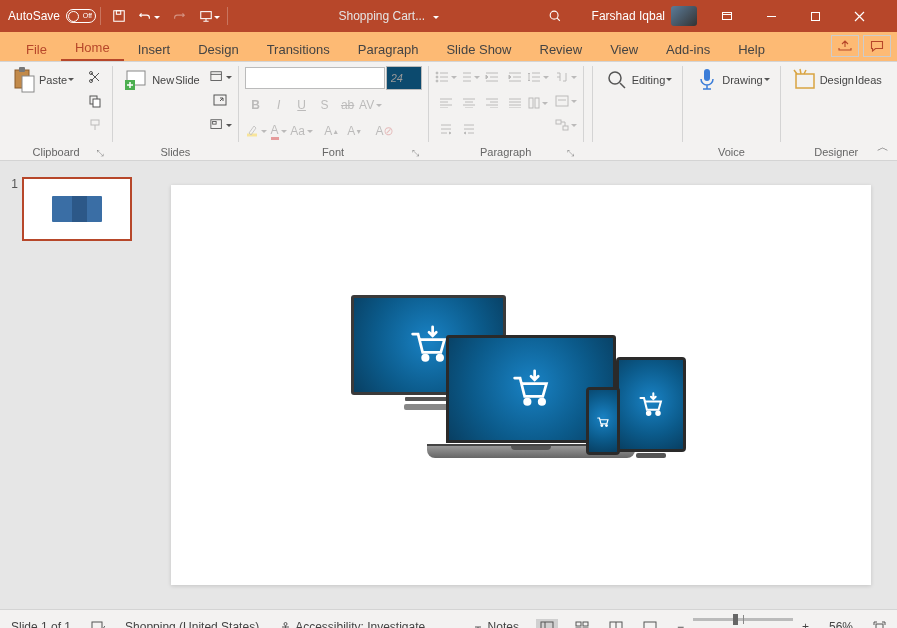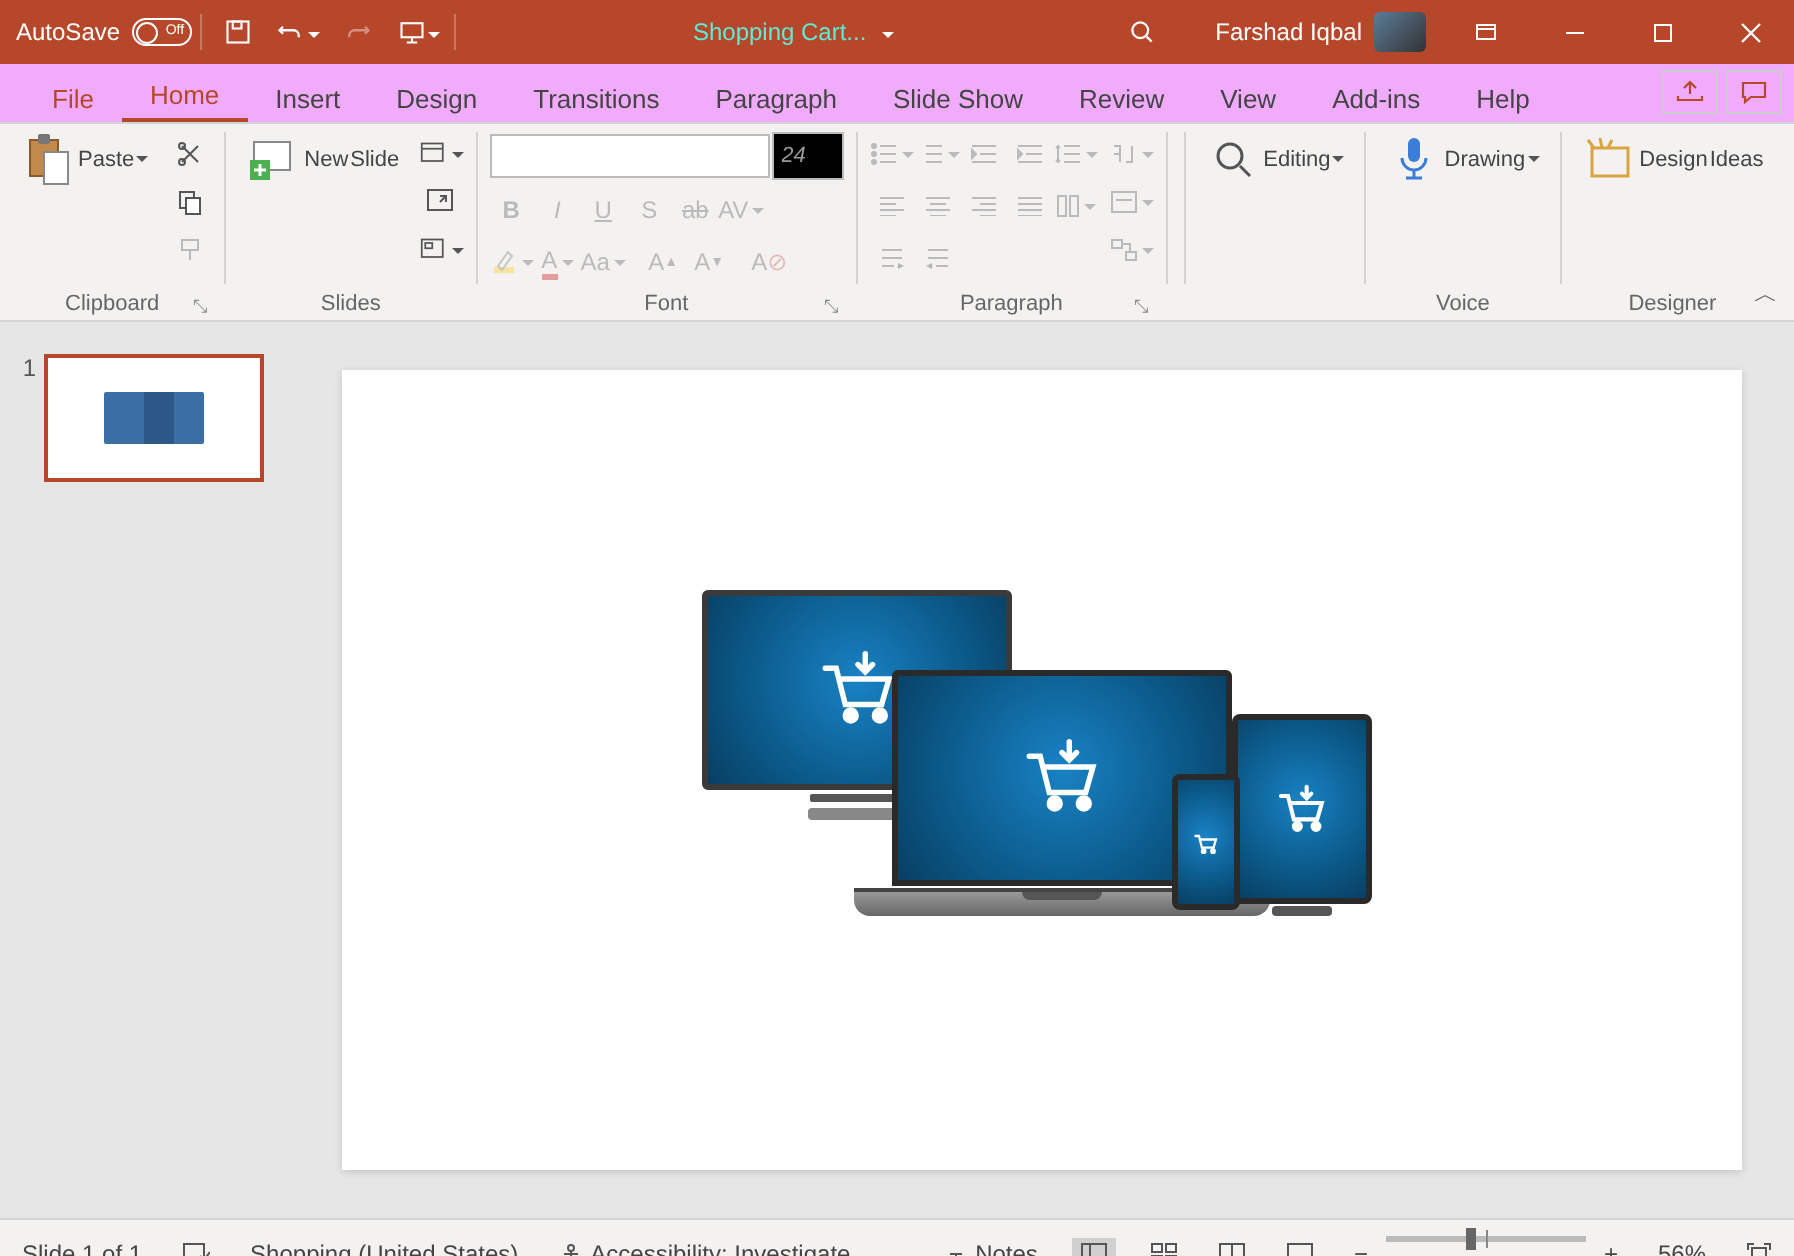--- a/index.html
+++ b/index.html
@@ -10,30 +10,30 @@
 .titlebar-left { display: flex; align-items: center; gap: 2px; padding-left: 8px; }
 .autosave { display: flex; align-items: center; gap: 6px; }
 .autosave-toggle { width: 30px; height: 14px; border: 1px solid #fff; border-radius: 8px; position: relative; background: transparent; }
 .autosave-toggle::after { content: ''; width: 9px; height: 9px; border: 1px solid #fff; border-radius: 50%; position: absolute; left: 1px; top: 1px; background: transparent; }
 .autosave-off { font-size: 7px; position: absolute; right: 3px; top: 2px; }
 .qat-btn { width: 28px; height: 28px; display: flex; align-items: center; justify-content: center; color: #fff; }
 .qat-btn svg { width: 14px; height: 14px; }
 .qat-btn.disabled { opacity: 0.4; }
 .qat-sep { width: 1px; height: 18px; background: rgba(255,255,255,0.25); margin: 0 2px; }
 .titlebar-center { flex: 1; text-align: center; display: flex; align-items: center; justify-content: center; gap: 4px; }
-.doc-title { color: #5eead4; }
+.doc-title { color: #e5e5e5; }
 .doc-drop::after { content: ''; display: inline-block; border: 3px solid transparent; border-top-color: #fff; margin-left: 4px; position: relative; top: 2px; }
-.titlebar-right { display: flex; align-items: center; gap: 0; padding-right: 0; }
+.titlebar-right { display: flex; align-items: center; gap: 0; padding-right: 16px; }
 .search-ic { width: 36px; text-align: center; }
 .user { display: flex; align-items: center; gap: 6px; padding: 0 8px; }
 .user-av { width: 26px; height: 20px; background: linear-gradient(135deg,#5b7c99,#333); border-radius: 3px; }
 .win-btn { width: 44px; height: 32px; display: flex; align-items: center; justify-content: center; }
 
 
-.tabs { height: 30px; background: #f0abfc; border-bottom: 1px solid #d4d4d4; display: flex; align-items: flex-end; padding: 0 4px 0 12px; gap: 0; }
+.tabs { height: 30px; background: #fdba74; border-bottom: 1px solid #d4d4d4; display: flex; align-items: flex-end; padding: 0 4px 0 12px; gap: 0; }
 .tab { padding: 6px 14px 4px; font-size: 13px; color: #444; cursor: pointer; }
 .tab.file { color: #b7472a; font-weight: 400; }
 .tab.active { color: #b7472a; font-weight: 400; border-bottom: 2px solid #b7472a; }
 .tab-spacer { flex: 1; }
 .corner-btn { width: 28px; height: 22px; border: 1px solid #ccc; display: flex; align-items: center; justify-content: center; margin: 0 2px 4px; font-size: 11px; color: #b7472a; }
 
 
 .ribbon { height: 99px; background: #f3f2f1; border-bottom: 1px solid #d4d4d4; display: flex; position: relative; }
 .rgroup { display: flex; flex-direction: column; padding: 2px 4px 0; position: relative; }
 .rgroup-body { flex: 1; display: flex; align-items: flex-start; gap: 2px; }
@@ -41,21 +41,21 @@
 .rgroup-launcher { position: absolute; right: 2px; bottom: 0; font-size: 9px; color: #888; width: 12px; height: 12px; }
 .rsep { width: 1px; background: #d4d4d4; margin: 4px 0 18px; }
 .vb { display: flex; flex-direction: row; align-items: center; justify-content: flex-start; padding: 2px 6px; font-size: 11px; color: #444; min-width: 40px; gap: 1px; text-align: center; }
 .vb .ico { width: 28px; height: 28px; display: flex; align-items: center; justify-content: center; }
 .vb .caret::after { content: ''; border: 3px solid transparent; border-top-color: #555; display: block; margin: 1px auto 0; }
 .col { display: flex; flex-direction: column; gap: 2px; padding: 2px; }
 .hb { width: 22px; height: 22px; display: flex; align-items: center; justify-content: center; color: #555; font-size: 12px; }
 .hb.disabled { opacity: 0.35; }
 .hb .caret { display: inline-block; border: 3px solid transparent; border-top-color: #555; margin-left: 2px; position: relative; top: 2px; }
 .font-sel { width: 140px; height: 22px; border: 1px solid #bbb; background: #fff; font-size: 11px; padding: 0 4px; color: #999; }
-.size-sel { width: 36px; height: 22px; border: 1px solid #bbb; background: #000000; font-size: 11px; padding: 11px 4px; color: #999; font-style: italic; }
+.size-sel { width: 36px; height: 22px; border: 1px solid #bbb; background: #0c4a6e; font-size: 11px; padding: 11px 4px; color: #999; font-style: italic; }
 .row { display: flex; gap: 1px; align-items: center; }
 .collapse { position: absolute; right: 8px; bottom: 4px; color: #666; font-size: 12px; }
 
 
 .work { height: 448px; background: #e6e6e6; display: flex; }
 .thumbs { width: 145px; background: #e6e6e6; padding: 16px 10px 10px 8px; }
 .thumb-row { display: flex; gap: 4px; }
 .thumb-num { font-size: 12px; color: #555; width: 10px; text-align: right; }
 .thumb { width: 110px; height: 64px; background: #fff; border: 2px solid #b7472a; display: flex; align-items: center; justify-content: center; }
 .thumb-img { width: 50px; height: 26px; background: linear-gradient(90deg, #3a6ea5 0%, #3a6ea5 40%, #2c5888 40%, #2c5888 70%, #3a6ea5 70%); border-radius: 1px; }

